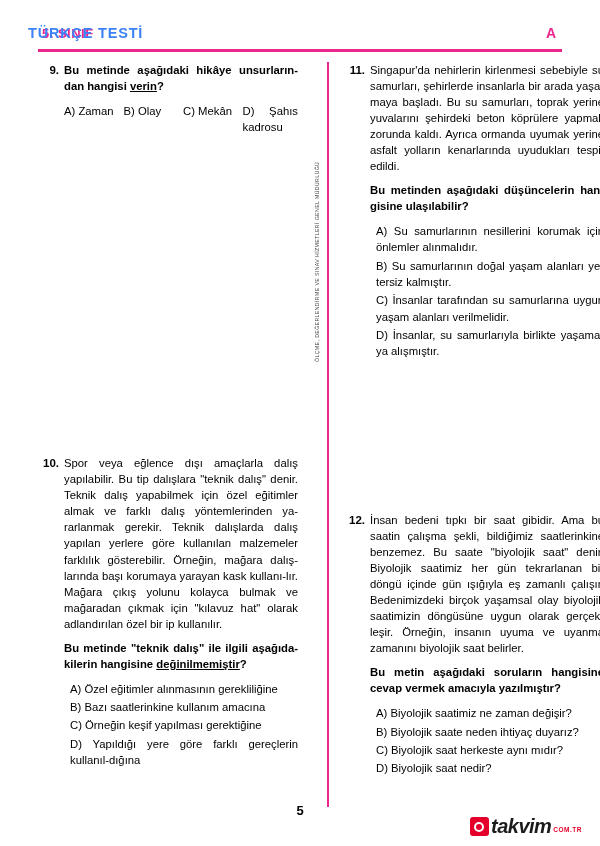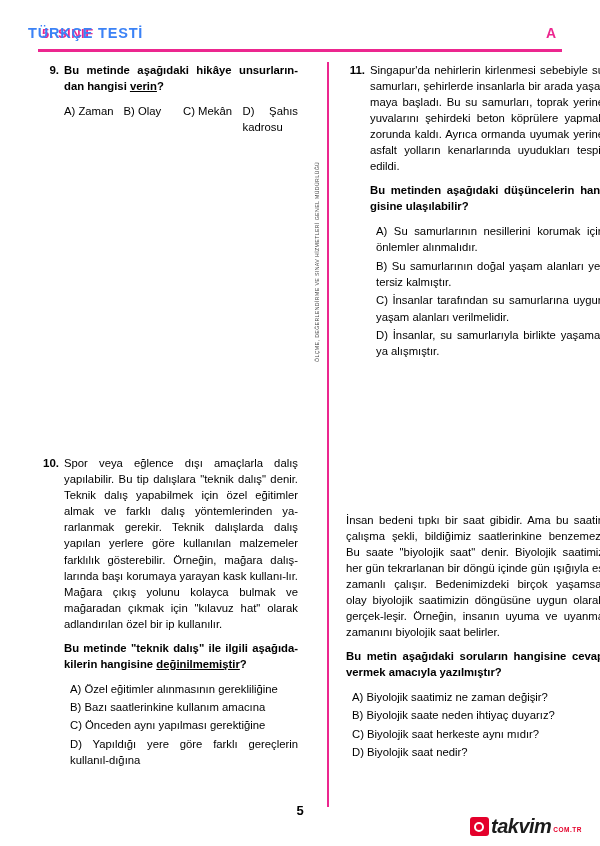--- a/index.html
+++ b/index.html
@@ -219,21 +219,21 @@
       </div>
 
       <div class="q" style="margin-top:318px;">
         <div class="q-num">10.</div>
         <div class="q-body">
           <p class="stem">Spor veya eğlence dışı amaçlarla dalış yapılabilir. Bu tip dalışlara "teknik dalış" denir. Teknik dalış yapabilmek için özel eğitimler almak ve farklı dalış yöntemlerinden ya-rarlanmak gerekir. Teknik dalışlarda dalış yapılan yerlere göre kullanılan malzemeler farklılık gösterebilir. Örneğin, mağara dalış-larında başı korumaya yarayan kask kullanı-lır. Mağara çıkış yolunu kolayca bulmak ve mağaradan çıkmak için "kılavuz hat" olarak adlandırılan özel bir ip kullanılır.</p>
           <p class="ask"><span>Bu metinde "teknik dalış" ile ilgili aşağıda-kilerin hangisine </span><span class="u">değinilmemiştir</span><span>?</span></p>
           <div class="opts">
             <div class="opt opt-indent">A) Özel eğitimler alınmasının gerekliliğine</div>
             <div class="opt opt-indent">B) Bazı saatlerinkine kullanım amacına</div>
-            <div class="opt opt-indent">C) Önceden aynı yapılması gerektiğine</div>
+            <div class="opt opt-indent">C) Örneğin keşif yapılması gerektiğine</div>
             <div class="opt opt-indent">D) Yapıldığı yere göre farklı gereçlerin kullanıl-dığına</div>
           </div>
         </div>
       </div>
 
     </div>
 
     <div class="col col-right">
 
       <div class="q">
@@ -244,20 +244,21 @@
           <div class="opts">
             <div class="opt opt-indent">A) Su samurlarının nesillerini korumak için önlemler alınmalıdır.</div>
             <div class="opt opt-indent">B) Su samurlarının doğal yaşam alanları ye-tersiz kalmıştır.</div>
             <div class="opt opt-indent">C) İnsanlar tarafından su samurlarına uygun yaşam alanları verilmelidir.</div>
             <div class="opt opt-indent">D) İnsanlar, su samurlarıyla birlikte yaşama-ya alışmıştır.</div>
           </div>
         </div>
       </div>
 
       <div class="q" style="margin-top:150px;">
+        <div class="q-num">12.</div>
         <div class="q-body">
           <p class="stem">İnsan bedeni tıpkı bir saat gibidir. Ama bu saatin çalışma şekli, bildiğimiz saatlerinkine benzemez. Bu saate "biyolojik saat" denir. Biyolojik saatimiz her gün tekrarlanan bir döngü içinde gün ışığıyla eş zamanlı çalışır. Bedenimizdeki birçok yaşamsal olay biyolojik saatimizin döngüsüne uygun olarak gerçek-leşir. Örneğin, insanın uyuma ve uyanma zamanını biyolojik saat belirler.</p>
           <p class="ask"><span>Bu metin aşağıdaki soruların hangisine cevap vermek amacıyla yazılmıştır?</span><span class="u"></span><span></span></p>
           <div class="opts">
             <div class="opt opt-indent">A) Biyolojik saatimiz ne zaman değişir?</div>
             <div class="opt opt-indent">B) Biyolojik saate neden ihtiyaç duyarız?</div>
             <div class="opt opt-indent">C) Biyolojik saat herkeste aynı mıdır?</div>
             <div class="opt opt-indent">D) Biyolojik saat nedir?</div>
           </div>
         </div>

